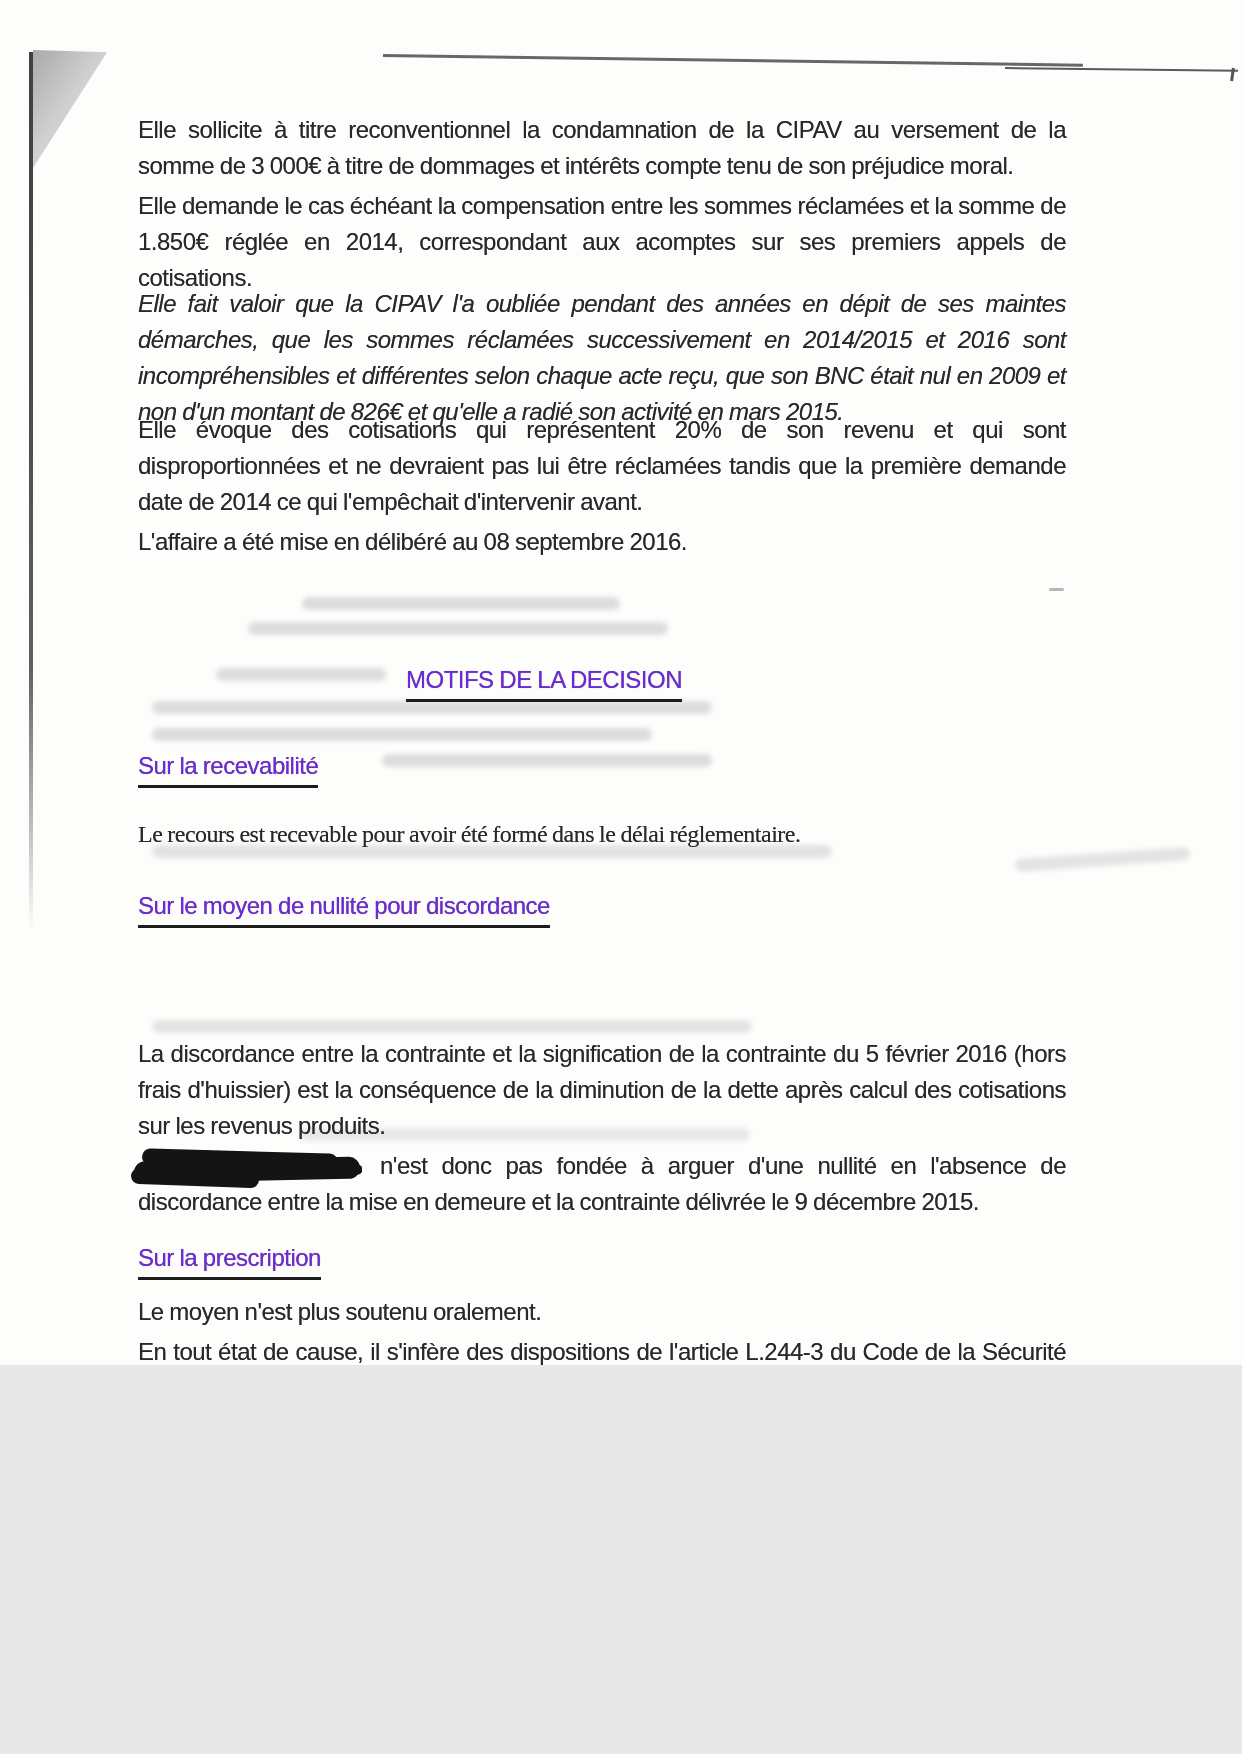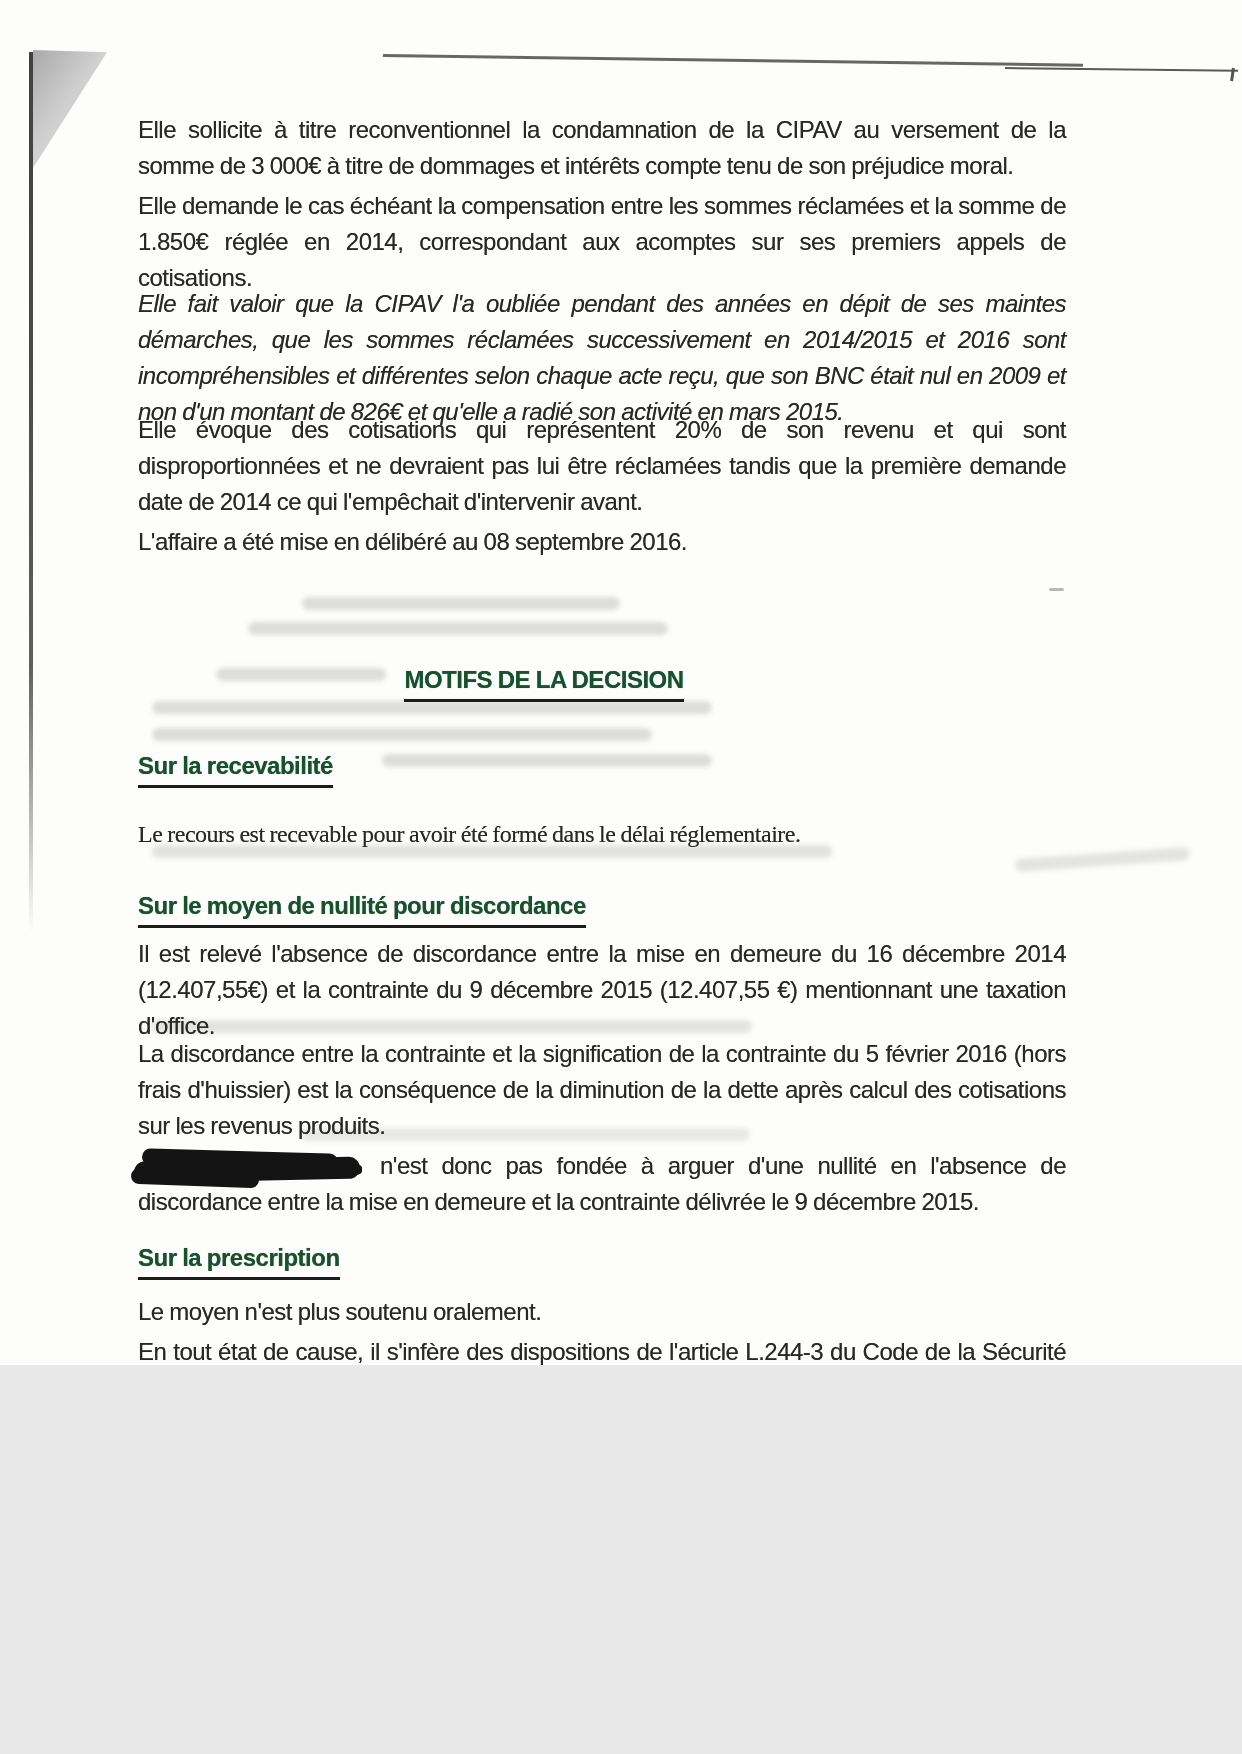--- a/index.html
+++ b/index.html
@@ -16,21 +16,21 @@
     position:absolute;
     left:138px;width:928px;
     font-size:24px;line-height:36px;
     letter-spacing:-0.5px;word-spacing:-0.5px;
     text-align:justify;
     color:#282828;
     text-shadow:0 0 0.6px rgba(20,20,20,0.55);
   }
   .single{text-align:left;}
   .heading{
-    font-weight:bold;color:#14532d;
+    font-weight:normal;color:#6d28d9;
     text-align:left;
     text-shadow:0 0 0.7px rgba(0,0,0,0.6);
   }
   .underline{border-bottom:3px solid #1c1c1c;padding-bottom:1px;display:inline-block;}
   .center-head{text-align:center;}
   .center-head .shift{position:relative;left:-58px;}
   .indent-first{text-indent:242px;}
   
   .footer-rule{
     position:absolute;left:119px;top:1526px;width:992px;height:3px;
@@ -102,21 +102,20 @@
   <div class="tblock heading" style="top:748px;">
     <span class="underline">Sur la recevabilité</span>
   </div>
 
   <div class="tblock single" style="top:816px;font-family:Liberation Serif, serif;">Le recours est recevable pour avoir été formé dans le délai réglementaire.</div>
 
   <div class="tblock heading" style="top:888px;">
     <span class="underline">Sur le moyen de nullité pour discordance</span>
   </div>
 
-  <div class="tblock" style="top:936px;">Il est relevé l'absence de discordance entre la mise en demeure du 16 décembre 2014 (12.407,55€) et la contrainte du 9 décembre 2015 (12.407,55 €) mentionnant une taxation d'office.</div>
 
   <div class="tblock" style="top:1036px;">La discordance entre la contrainte et la signification de la contrainte du 5 février 2016 (hors frais d'huissier) est la conséquence de la diminution de la dette après calcul des cotisations sur les revenus produits.</div>
 
   <div class="tblock indent-first" style="top:1148px;">n'est donc pas fondée à arguer d'une nullité en l'absence de discordance entre la mise en demeure et la contrainte délivrée le 9 décembre 2015.</div>
   <div class="redaction">
     <div class="r1"></div>
     <div class="r2"></div>
     <div class="r3"></div>
     <div class="r4"></div>
   </div>

